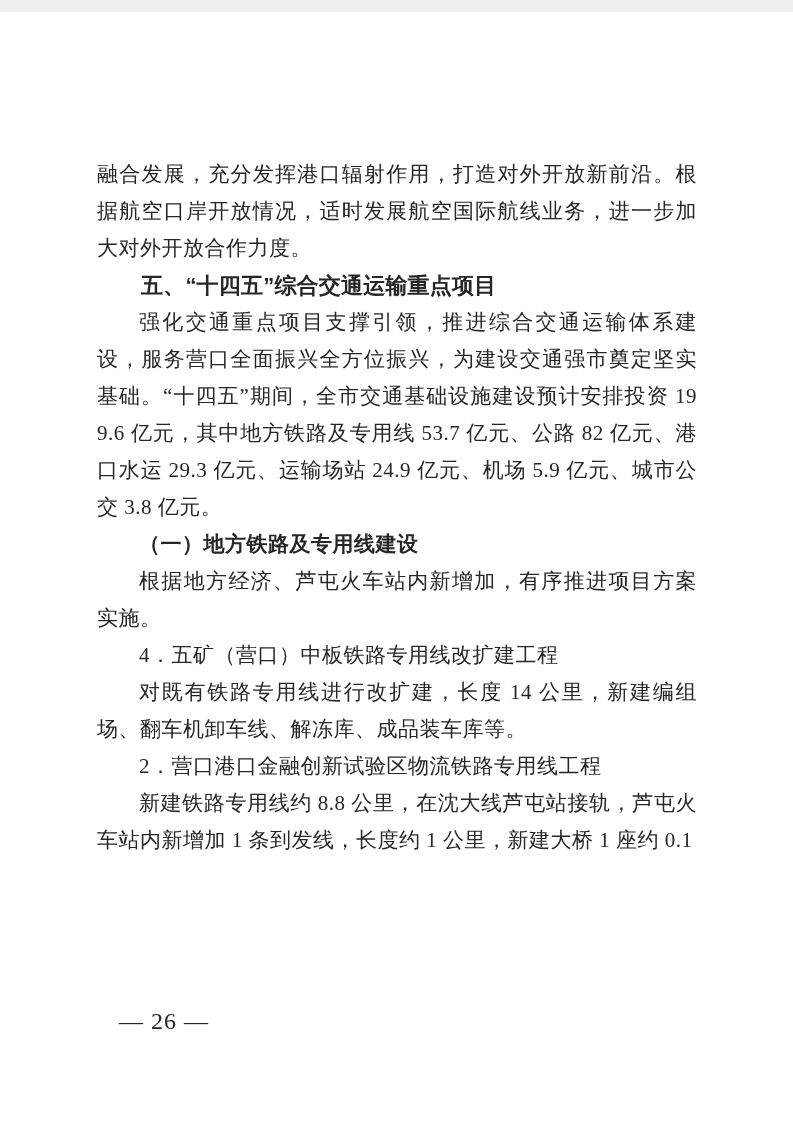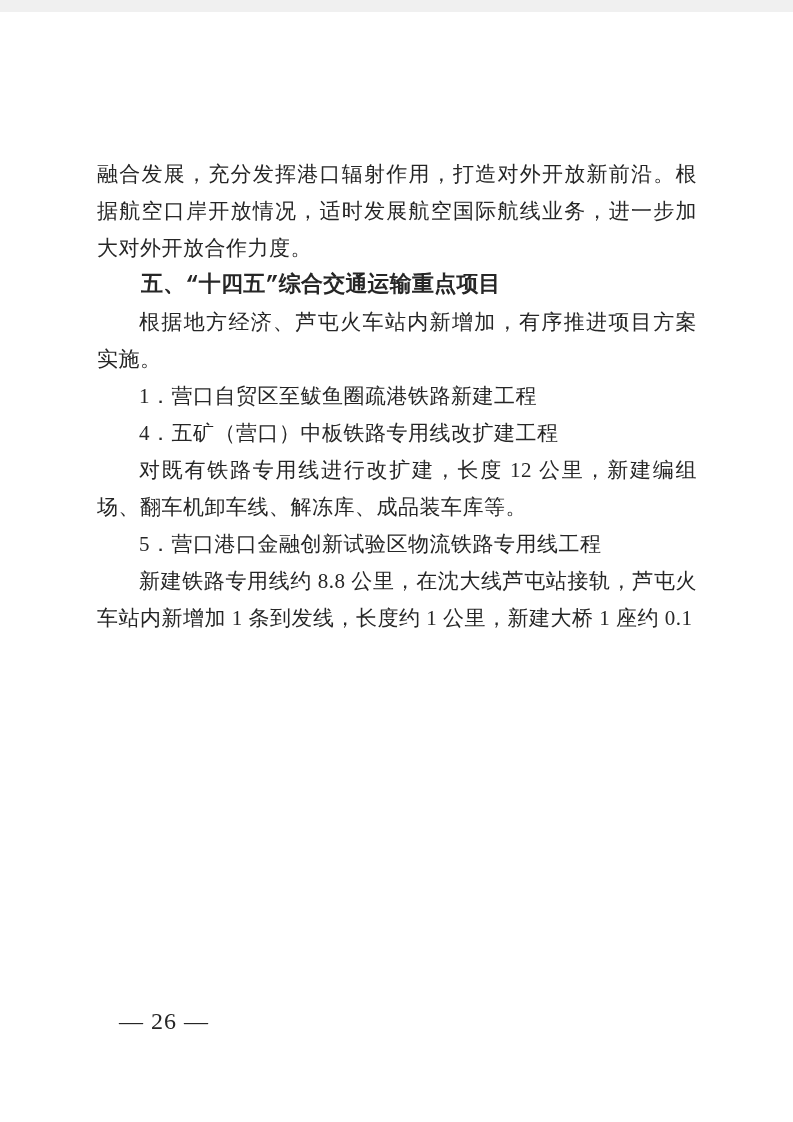--- a/index.html
+++ b/index.html
@@ -33,21 +33,21 @@
     line-height: 37px;
     letter-spacing: 0.5px;
     text-align: justify;
     text-justify: inter-character;
     word-break: break-all;
   }
   .block.indent {
     text-indent: 2em;
   }
   .block.heading1 {
-    font-family: Liberation Mono, monospace;
+    font-family: Liberation Sans, sans-serif;
     font-weight: bold;
     font-size: 22px;
     text-indent: 2em;
     text-align: left;
     letter-spacing: 0.2px;
   }
   .block.heading2 {
     font-weight: bold;
     text-indent: 2em;
     text-align: left;
@@ -65,21 +65,22 @@
     color: var(--text-color);
   }
 </style>
 </head>
 <body>
 
 <div class="page">
   <div class="content">
       <div class="block body">融合发展，充分发挥港口辐射作用，打造对外开放新前沿。根据航空口岸开放情况，适时发展航空国际航线业务，进一步加大对外开放合作力度。</div>
       <div class="block heading1 indent">五、“十四五”综合交通运输重点项目</div>
+      <div class="block body indent">强化交通重点项目支撑引领，推进综合交通运输体系建设，服务营口全面振兴全方位振兴，为建设交通强市奠定坚实基础。“十四五”期间，全市交通基础设施建设预计安排投资 199.6 亿元，其中地方铁路及专用线 53.7 亿元、公路 82 亿元、港口水运 29.3 亿元、运输场站 24.9 亿元、机场 5.9 亿元、城市公交 3.8 亿元。</div>
+      <div class="block heading2 indent">（一）地方铁路及专用线建设</div>
       <div class="block body indent">根据地方经济、芦屯火车站内新增加，有序推进项目方案实施。</div>
-      <div class="block heading3 indent">1．营口自贸区至鲅鱼圈疏港铁路新建工程</div>
       <div class="block heading3 indent">4．五矿（营口）中板铁路专用线改扩建工程</div>
-      <div class="block body indent">对既有铁路专用线进行改扩建，长度 12 公里，新建编组场、翻车机卸车线、解冻库、成品装车库等。</div>
-      <div class="block heading3 indent">5．营口港口金融创新试验区物流铁路专用线工程</div>
+      <div class="block body indent">对既有铁路专用线进行改扩建，长度 14 公里，新建编组场、翻车机卸车线、解冻库、成品装车库等。</div>
+      <div class="block heading3 indent">2．营口港口金融创新试验区物流铁路专用线工程</div>
       <div class="block body indent">新建铁路专用线约 8.8 公里，在沈大线芦屯站接轨，芦屯火车站内新增加 1 条到发线，长度约 1 公里，新建大桥 1 座约 0.1</div>
     </div>
   <div class="footer">— 26 —</div>
 </div>
 
 </body></html>

